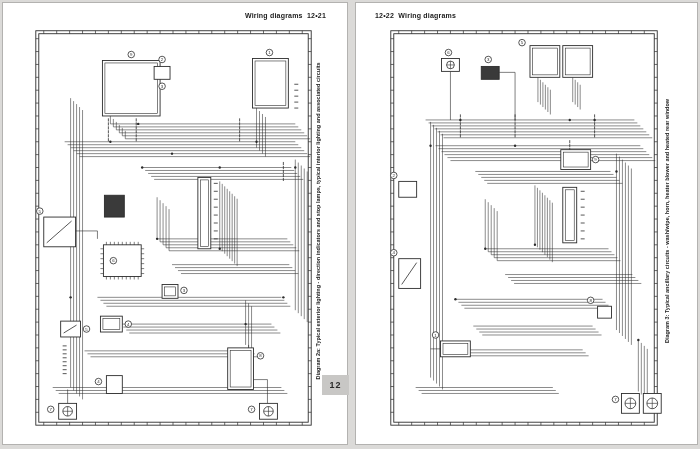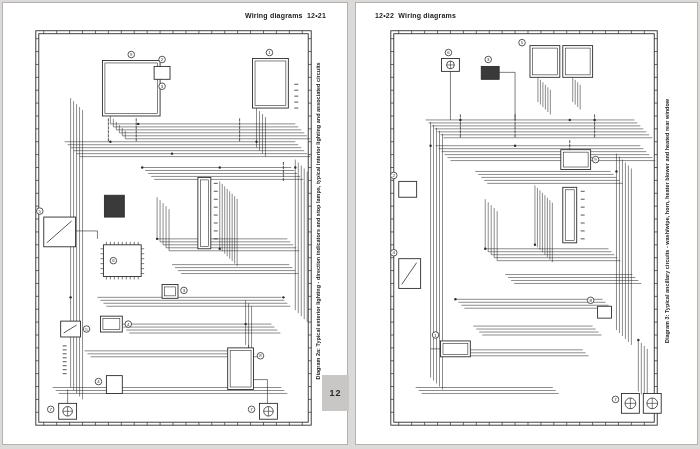--- a/index.html
+++ b/index.html
@@ -20,21 +20,21 @@
   .hdr-right{left:19px;}
   svg.diagram{position:absolute;left:0;top:0;width:100%;height:100%;}
   .caption{
     position:absolute;transform-origin:0 0;transform:rotate(-90deg);
     font-size:5.5px;font-weight:bold;color:#222;width:372px;text-align:center;
     white-space:nowrap;
   }
   .cap-left{left:312px;top:404px;}
   .cap-right{left:308px;top:404px;}
   .page-tab{
-    position:absolute;left:319px;top:372px;width:27px;height:36px;
+    position:absolute;left:319px;top:372px;width:27px;height:20px;
     background:#c8c7c5;color:#2a2a2a;font-size:9px;font-weight:bold;
     display:flex;align-items:center;justify-content:center;letter-spacing:1px;
   }
 </style>
 </head>
 <body>
 
 <div class="stage">
 
   <div class="page page-left">

